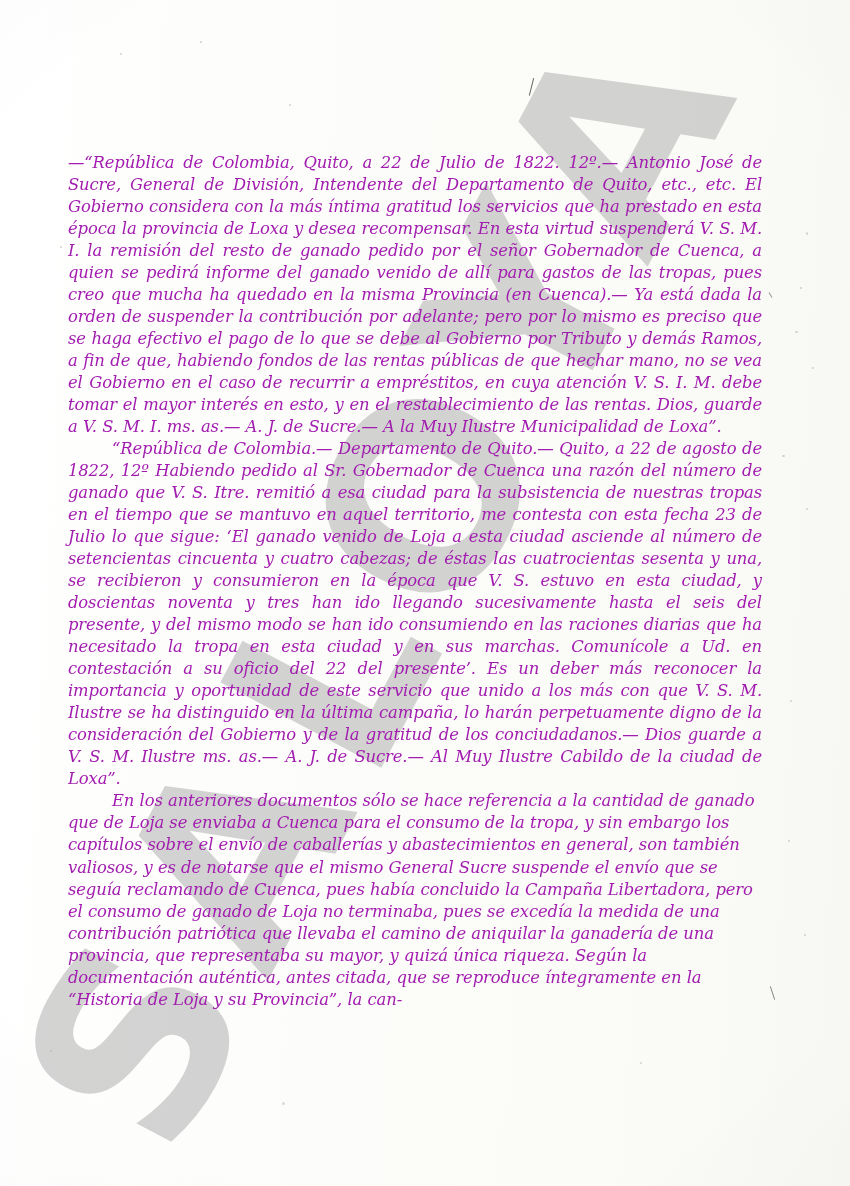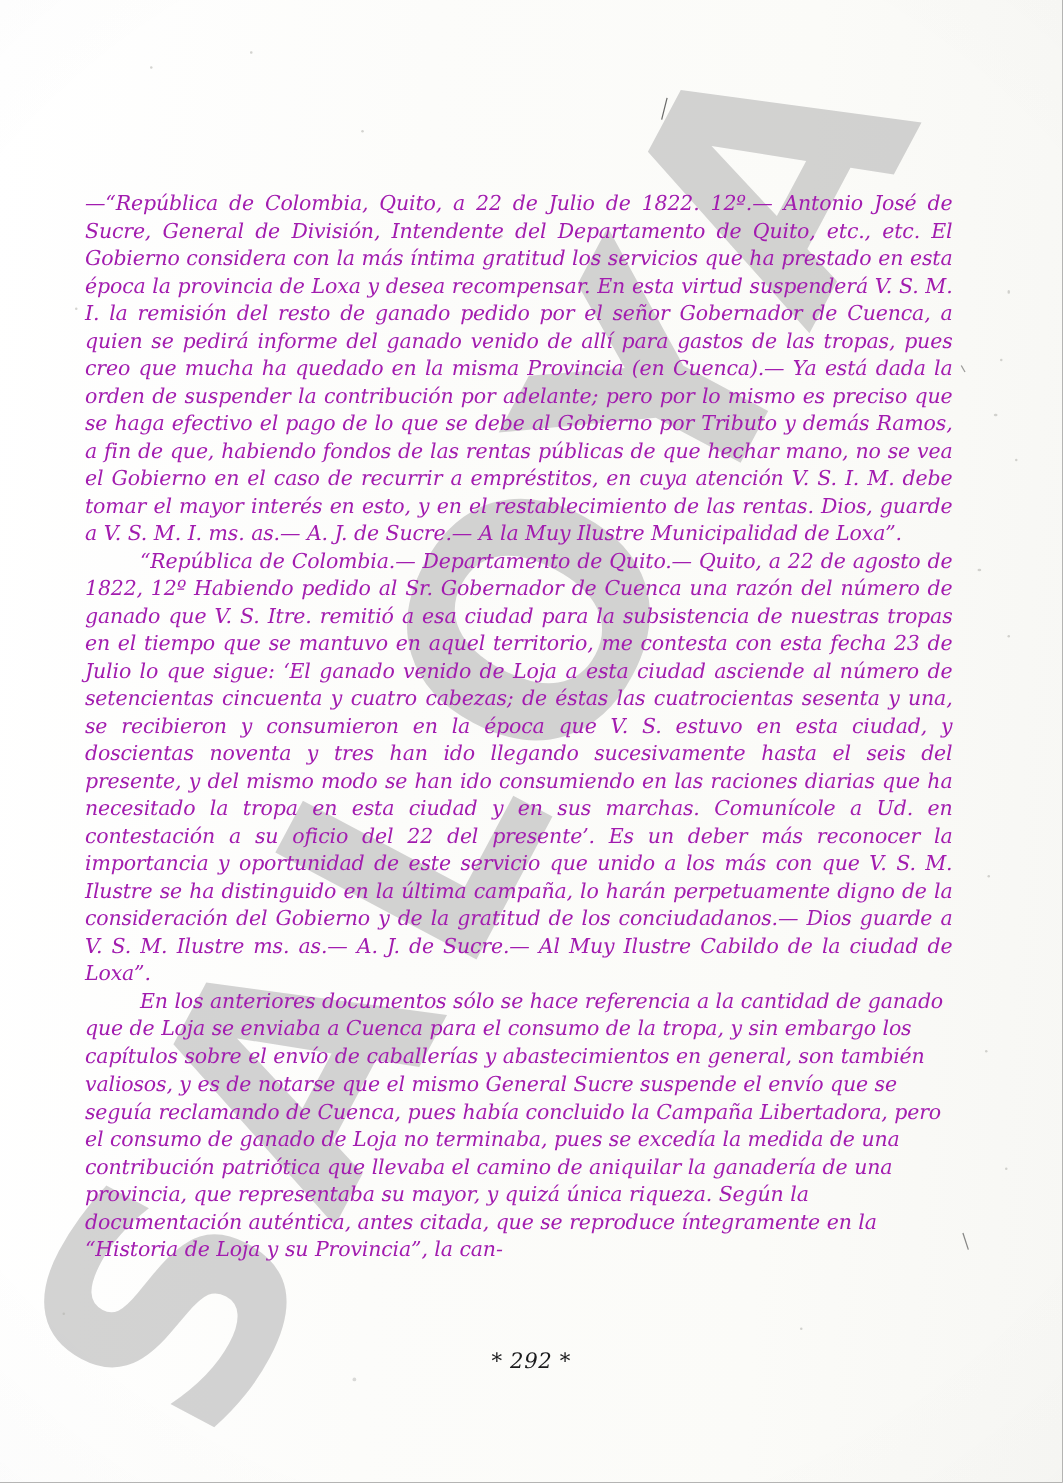--- a/index.html
+++ b/index.html
@@ -114,21 +114,20 @@
       <text class="wm-text" x="425" y="640" font-size="250" text-anchor="middle" letter-spacing="26">SALOYA</text>
     </g>
   </svg>
 
   <div class="content">
     <p class="para">—“República de Colombia, Quito, a 22 de Julio de 1822.  12º.— Antonio José de Sucre, General de División, Intendente del Departamento de Quito, etc., etc.  El Gobierno considera con la más íntima gratitud los servicios que ha prestado en esta época la provincia de Loxa y desea recompensar.  En esta virtud suspenderá V. S. M. I. la remisión del resto de ganado pedido por el señor Gobernador de Cuenca, a quien se pedirá informe del ganado venido de allí para gastos de las tropas, pues creo que mucha ha quedado en la misma Provincia (en Cuenca).— Ya está dada la orden de suspender la contribución por adelante;  pero por lo mismo es preciso que se haga efectivo el pago de lo que se debe al Gobierno por Tributo y demás Ramos, a fin de que, habiendo fondos de las rentas públicas de que hechar mano, no se vea el Gobierno en el caso de recurrir a empréstitos, en cuya atención V. S. I. M. debe tomar el mayor interés en esto, y en el restablecimiento de las rentas.  Dios, guarde a V. S. M. I. ms. as.— A. J. de Sucre.— A la Muy Ilustre Municipalidad de Loxa”.</p>
     <p class="para indent">“República de Colombia.— Departamento de Quito.— Quito, a 22 de agosto de 1822, 12º  Habiendo pedido al Sr. Gobernador de Cuenca una razón del número de ganado que V. S. Itre. remitió a esa ciudad para la subsistencia de nuestras tropas en el tiempo que se mantuvo en aquel territorio, me contesta con esta fecha 23 de Julio lo que sigue:  ‘El ganado venido de Loja a esta ciudad asciende al número de setencientas cincuenta y cuatro cabezas;  de éstas las cuatrocientas sesenta y una, se recibieron y consumieron en la época que V. S. estuvo en esta ciudad, y doscientas noventa y tres han ido llegando sucesivamente hasta el seis del presente, y del mismo modo se han ido consumiendo en las raciones diarias que ha necesitado la tropa en esta ciudad y en sus marchas.  Comunícole a Ud. en contestación a su oficio del 22 del presente’.  Es un deber más reconocer la importancia y oportunidad de este servicio que unido a los más con que V.  S. M. Ilustre se ha distinguido en la última campaña, lo harán perpetuamente digno de la consideración del Gobierno y de la gratitud de los conciudadanos.— Dios guarde a V. S. M. Ilustre ms. as.— A. J. de Sucre.— Al Muy Ilustre Cabildo de la ciudad de Loxa”.</p>
     <p class="para indent last-natural">En los anteriores documentos sólo se hace referencia a la cantidad de ganado que de Loja se enviaba a Cuenca para el consumo de la tropa, y sin embargo los capítulos sobre el envío de caballerías y abastecimientos en general, son también valiosos, y es de notarse que el mismo General Sucre suspende el envío que se seguía reclamando de Cuenca, pues había concluido la Campaña Libertadora, pero el consumo de ganado de Loja no terminaba, pues se excedía la medida de una contribución patriótica que llevaba el camino de aniquilar la ganadería de una provincia, que representaba su mayor, y quizá única riqueza.  Según la documentación auténtica, antes citada, que se reproduce íntegramente en la “Historia de Loja y su Provincia”, la can-</p>
   </div>
 
-  <div class="folio">* 292 *</div>
 
   <div class="specks">
     <div class="speck" style="left:120px;top:53px;width:2px;height:2px;"></div>
     <div class="speck" style="left:200px;top:41px;width:1.5px;height:1.5px;"></div>
     <div class="speck" style="left:289px;top:104px;width:2px;height:2px;"></div>
     <div class="speck" style="left:400px;top:188px;width:2px;height:2px;"></div>
     <div class="speck" style="left:60px;top:246px;width:2px;height:2px;"></div>
     <div class="speck" style="left:806px;top:232px;width:2px;height:3px;"></div>
     <div class="speck" style="left:800px;top:287px;width:2px;height:2px;"></div>
     <div class="speck" style="left:795px;top:331px;width:3px;height:2px;"></div>

